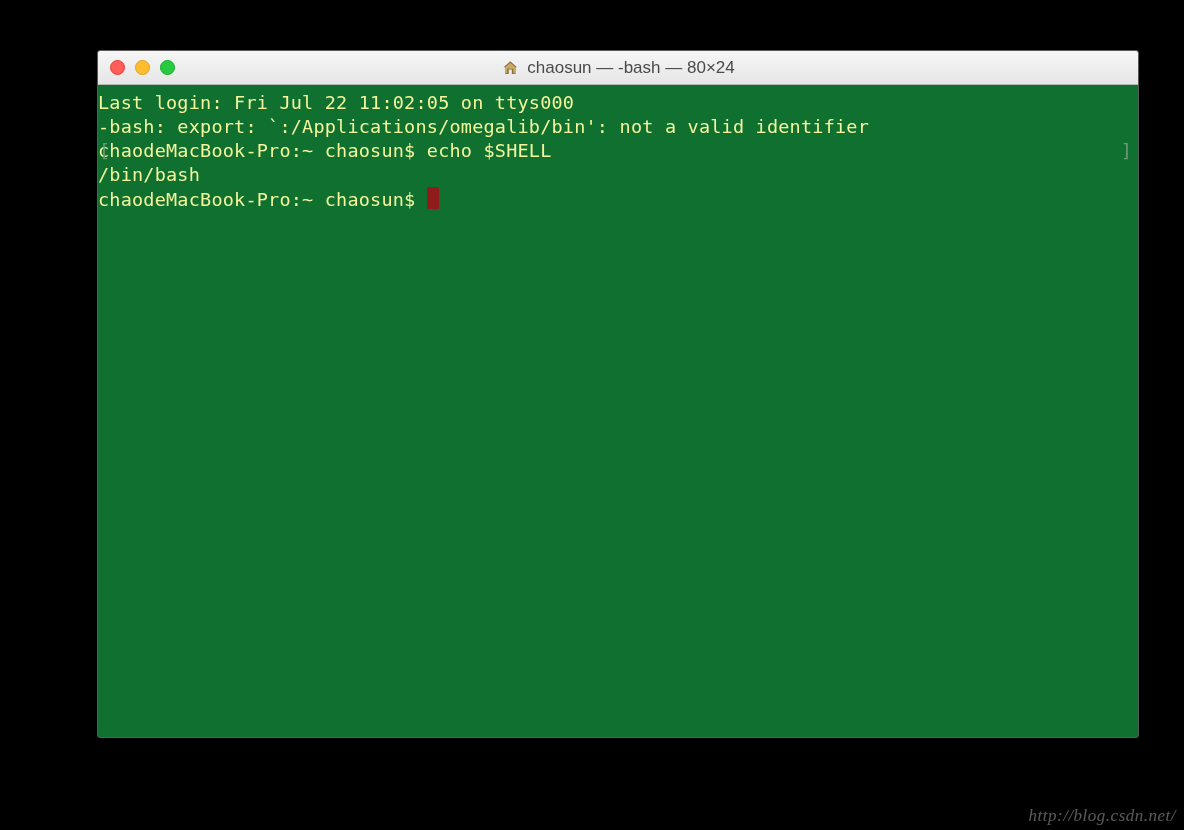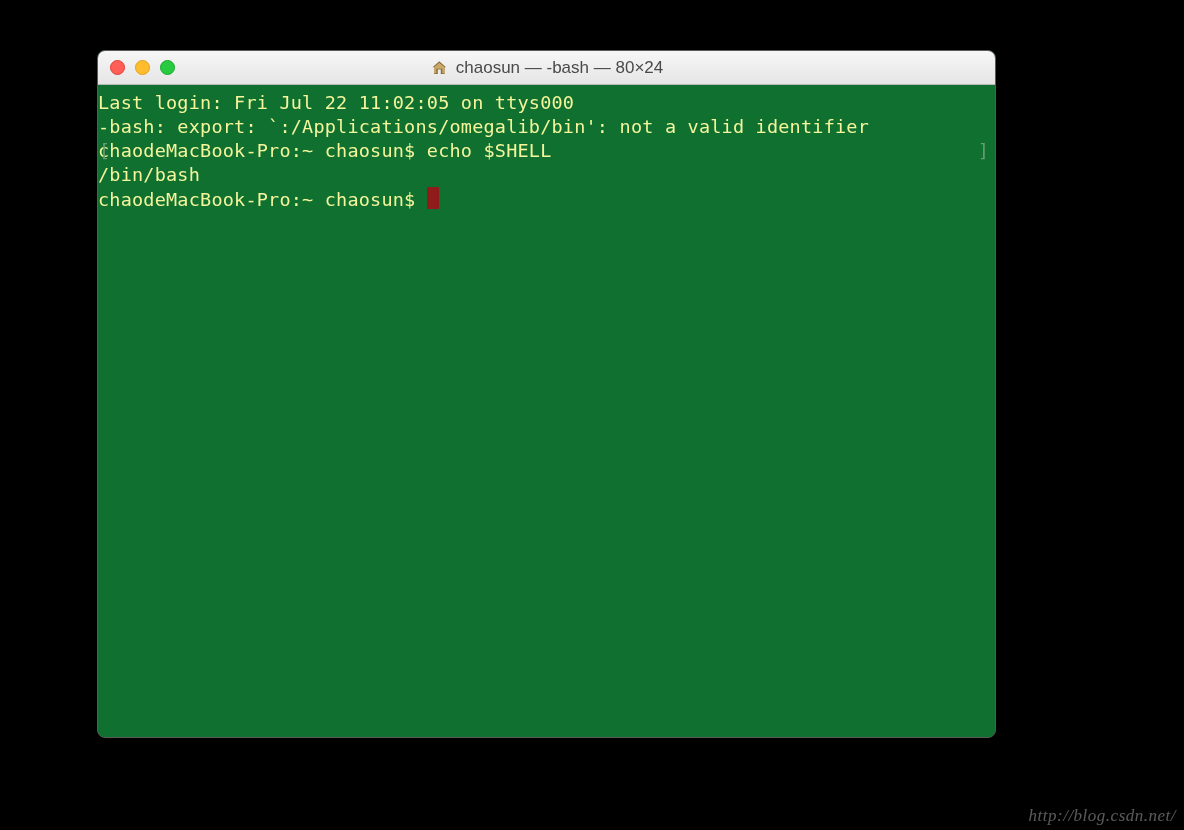--- a/index.html
+++ b/index.html
@@ -8,24 +8,24 @@
     height: 830px;
     background: #000000;
     font-family: "Menlo", "Monaco", "Consolas", monospace;
     overflow: hidden;
     position: relative;
   }
   .window {
     position: absolute;
     left: 97px;
     top: 50px;
-    width: 899px;
+    width: 1042px;
     height: 688px;
     background: #0f7030;
-    border-radius: 8px;
+    border-radius: 3px;
     box-shadow: 0 20px 50px rgba(0,0,0,0.6);
     overflow: hidden;
     border: 1px solid #5a5a5a;
   }
   .titlebar {
     height: 34px;
     background: linear-gradient(to bottom, #f6f6f6, #e6e6e6);
     border-bottom: 1px solid #b8b8b8;
     display: flex;
     align-items: center;

